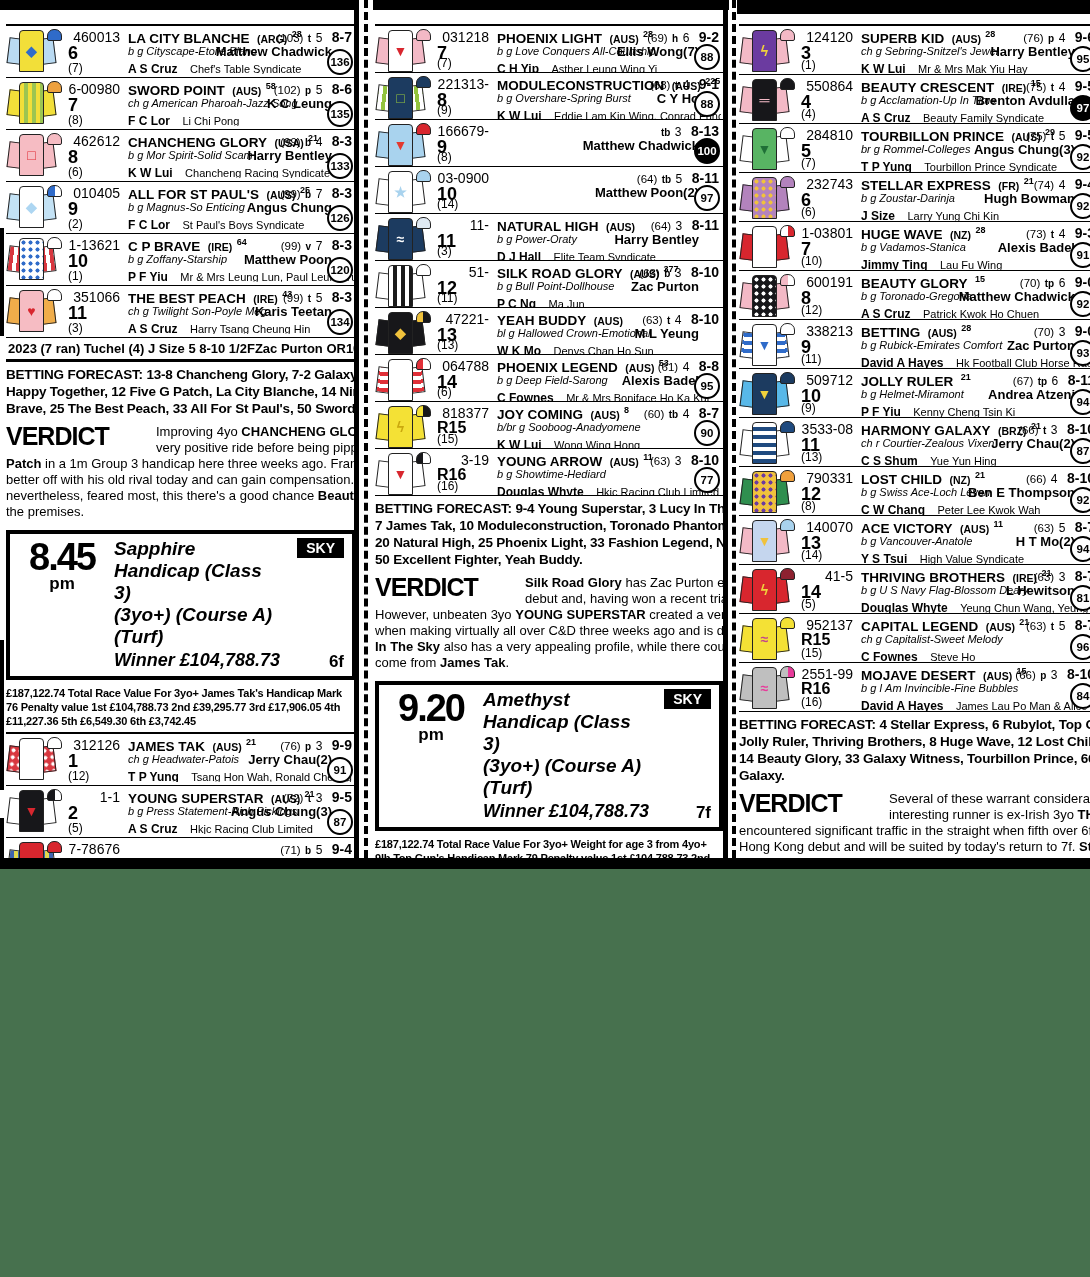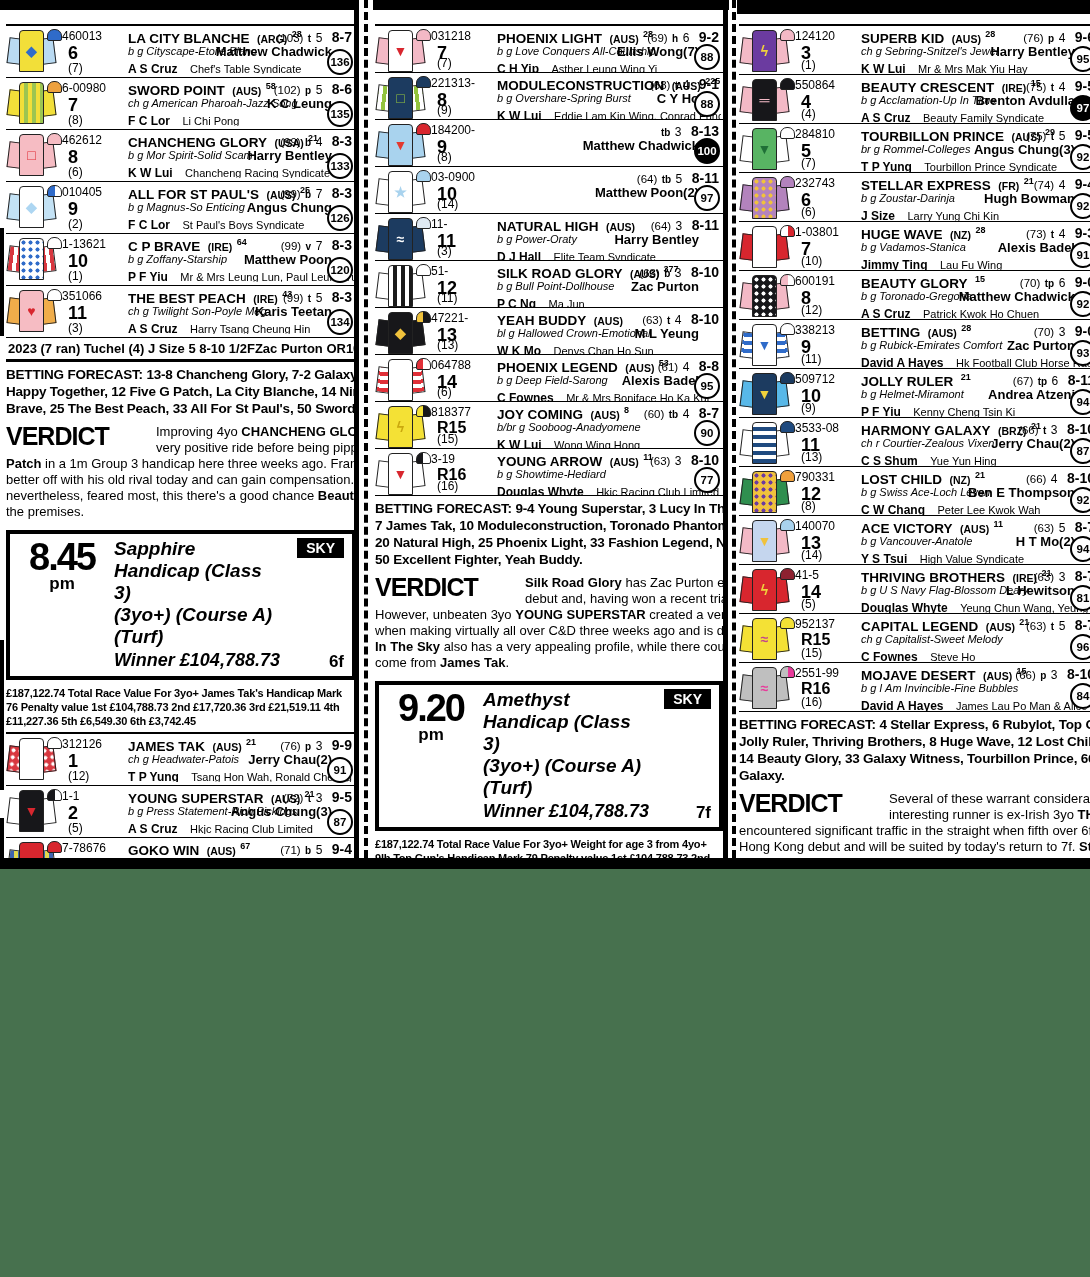--- a/index.html
+++ b/index.html
@@ -8,21 +8,21 @@
   .paper{position:absolute;left:0;top:0;width:1090px;height:858px;background:#ffffff;overflow:hidden;}
   .botbar{position:absolute;left:0;top:858px;width:1090px;height:11px;background:#000;}
   .topbar{position:absolute;top:0;height:10px;background:#000;}
   .vsolid{position:absolute;top:0;height:858px;width:5px;background:#000;}
   .vdash{position:absolute;top:0;height:858px;width:0;border-left:4px dashed #000;}
   .lmark{position:absolute;left:0;width:4px;background:#000;}
   .col{position:absolute;top:0;overflow:hidden;}
   .toprule{height:24px;border-bottom:2px solid #000;}
   
   .row{position:relative;border-bottom:1.5px solid #000;overflow:hidden;}
-  .e-form{position:absolute;left:56px;top:3px;width:58px;font-size:12px;}
+  .e-form{position:absolute;left:56px;top:3px;width:58px;text-align:right;font-size:14px;}
   .e-num{position:absolute;left:62px;top:17px;font-size:18px;font-weight:bold;}
   .e-num.res{font-size:16px;}
   .e-draw{position:absolute;left:62px;bottom:2px;font-size:12px;}
   .e-main{position:absolute;left:122px;top:3px;right:2px;}
   .e-name-line{white-space:nowrap;overflow:hidden;height:16px;}
   .e-name{font-size:13.5px;font-weight:bold;}
   .e-country{font-size:10.5px;font-weight:bold;margin-left:3px;}
   .e-sup{font-size:9px;vertical-align:super;font-weight:bold;}
   .e-breed{font-style:italic;font-size:11px;height:14px;white-space:nowrap;overflow:hidden;}
   .e-tline{white-space:nowrap;overflow:hidden;height:15px;}
@@ -328,21 +328,21 @@
     <div class="r-mid">
       <div class="r-t1">Sapphire Handicap (Class 3)</div>
       <div class="r-t1">(3yo+) (Course A) (Turf)</div>
       <div class="r-winner">Winner £104,788.73</div>
     </div>
     <div class="r-right">
       <div class="r-badge">SKY</div>
       <div class="r-dist">6f</div>
     </div>
   </div>
-<div class="cond">£187,122.74 Total Race Value For 3yo+ James Tak's Handicap Mark 76 Penalty value 1st £104,788.73 2nd £17,720.36 3rd £21,519.11 4th £11,227.36 5th £6,549.30 6th £3,742.45</div>
+<div class="cond">£187,122.74 Total Race Value For 3yo+ James Tak's Handicap Mark 76 Penalty value 1st £104,788.73 2nd £39,295.77 3rd £17,906.05 4th £11,227.36 5th £6,549.30 6th £3,742.45</div>
         <div class="entries-section">
   <div class="row" style="height: 51px;">
     <div class="silk">
       <div class="slv l" style="background-color: rgb(216, 55, 63); background-image: radial-gradient(rgb(255, 255, 255) 1.8px, transparent 2.3px); background-size: 7px 7px;"></div>
       <div class="slv r" style="background-color: rgb(216, 55, 63); background-image: radial-gradient(rgb(255, 255, 255) 1.8px, transparent 2.3px); background-size: 7px 7px;"></div>
       <div class="bdy" style="background: rgb(255, 255, 255);">
                 <span class="gl" style="color: rgb(0, 0, 0);"></span>
               </div>
       <div class="cap" style="background: rgb(255, 255, 255);"></div>
     </div>
@@ -414,29 +414,20 @@
       <div class="slv l" style="background: repeating-linear-gradient(90deg, rgb(63, 100, 176) 0px, rgb(63, 100, 176) 4px, rgb(227, 217, 78) 4px, rgb(227, 217, 78) 8px);"></div>
       <div class="slv r" style="background: repeating-linear-gradient(90deg, rgb(63, 100, 176) 0px, rgb(63, 100, 176) 4px, rgb(227, 217, 78) 4px, rgb(227, 217, 78) 8px);"></div>
       <div class="bdy" style="background: rgb(216, 38, 46);">
                 <span class="gl" style="color: rgb(63, 100, 176);">▮</span>
               </div>
       <div class="cap" style="background: rgb(216, 38, 46);"></div>
     </div>
     <div class="e-form">7-78676</div>
     <div class="e-num">3</div>
 
-    <div class="e-main">
-      <div class="e-name-line">
-        <span class="e-name">GOKO WIN</span>
-        <span class="e-country">(AUS)</span>
-        <span class="e-sup">67</span>
-      </div>
-      <div class="e-breed">b g Love Conquers All-Mingo Rose</div>
-
-    </div>
     <div class="e-rt">
       <div class="e-l1">
         <span class="e-or">(71)</span>
         <span class="e-gear">b</span>
         <span class="e-age">5</span>
         <span class="e-wt">9-4</span>
       </div>
       <div class="e-jockey">Andrea Atzeni</div>
     </div>
 
@@ -521,21 +512,21 @@
 
   <div class="row" style="height: 46px;">
     <div class="silk">
       <div class="slv l" style="background: rgb(169, 211, 238);"></div>
       <div class="slv r" style="background: rgb(169, 211, 238);"></div>
       <div class="bdy" style="background: rgb(169, 211, 238);">
                 <span class="gl" style="color: rgb(227, 57, 47);">▼</span>
               </div>
       <div class="cap" style="background: rgb(216, 38, 46);"></div>
     </div>
-    <div class="e-form">184200-</div>
+    <div class="e-form">166679-</div>
     <div class="e-num">9</div>
     <div class="e-draw">(8)</div>
     <div class="e-rt">
       <div class="e-l1">
         <span class="e-or"></span>
         <span class="e-gear">tb</span>
         <span class="e-age">3</span>
         <span class="e-wt">8-13</span>
       </div>
       <div class="e-jockey">Matthew Chadwick</div>

